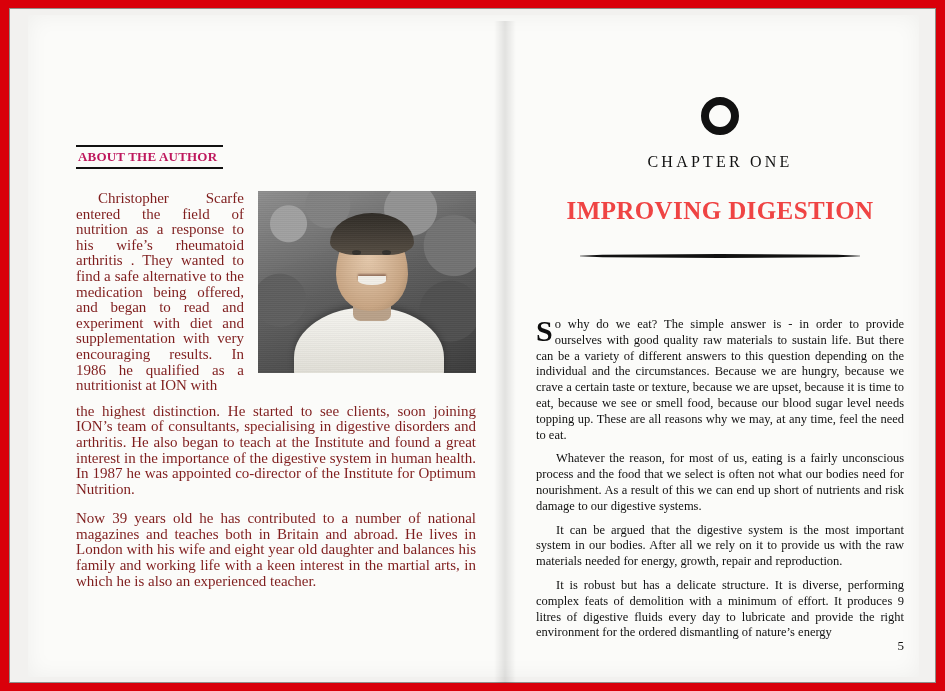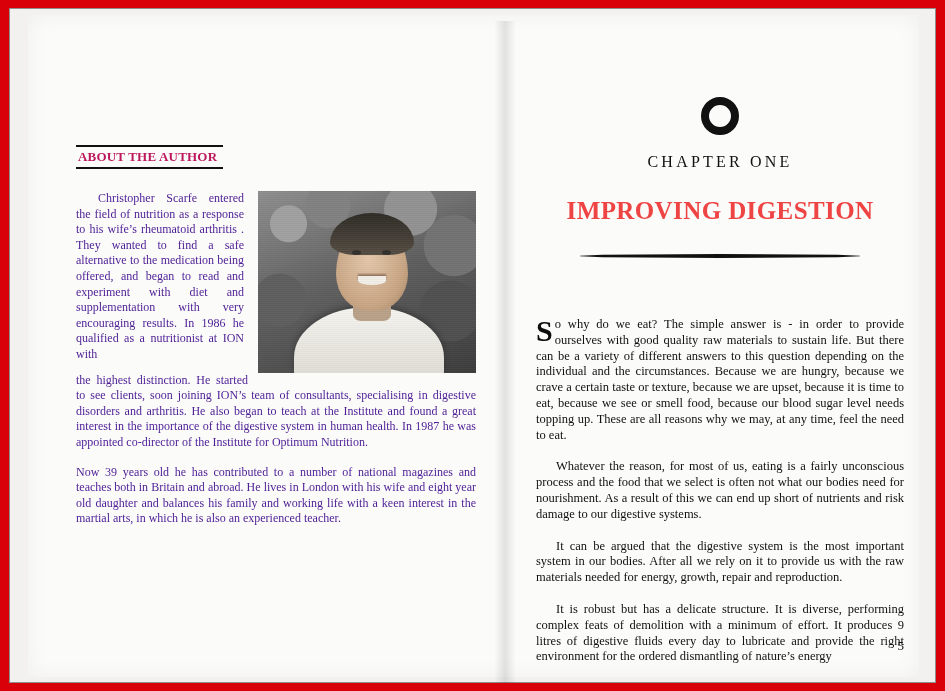--- a/index.html
+++ b/index.html
@@ -144,23 +144,23 @@
   #author-photo .grain {
     position: absolute; inset: 0;
     background-image:
       repeating-linear-gradient(0deg, rgba(255,255,255,0.05) 0 1px, rgba(0,0,0,0.05) 1px 2px);
     opacity: 0.55;
     pointer-events: none;
   }
 
   .bio-text {
     font-family: "Liberation Serif", serif;
-    font-size: 12px;
+    font-size: 15px;
     line-height: 15.6px;
-    color: #4c1d95;
+    color: #7f1d1d;
     text-align: justify;
     margin: 0;
   }
   .bio-text.narrow {
     width: 168px;
     text-align: justify;
   }
   .bio-indent { text-indent: 22px; }
   .bio-text + .bio-text { margin-top: 12px; }
 
@@ -218,21 +218,21 @@
   }
   #body-copy {
     margin-top: 56px;
     font-family: "Liberation Serif", serif;
     font-size: 12.5px;
     line-height: 15.8px;
     color: #101010;
     text-align: justify;
   }
   #body-copy p { margin: 0; }
-  #body-copy p + p { margin-top: 16px; text-indent: 20px; }
+  #body-copy p + p { margin-top: 8px; text-indent: 20px; }
   .dropcap {
     float: left;
     font-family: "Liberation Serif", serif;
     font-weight: bold;
     font-size: 30px;
     line-height: 24px;
     padding: 2px 2px 0 0;
     color: #0d0d0d;
   }
   #page-number {

